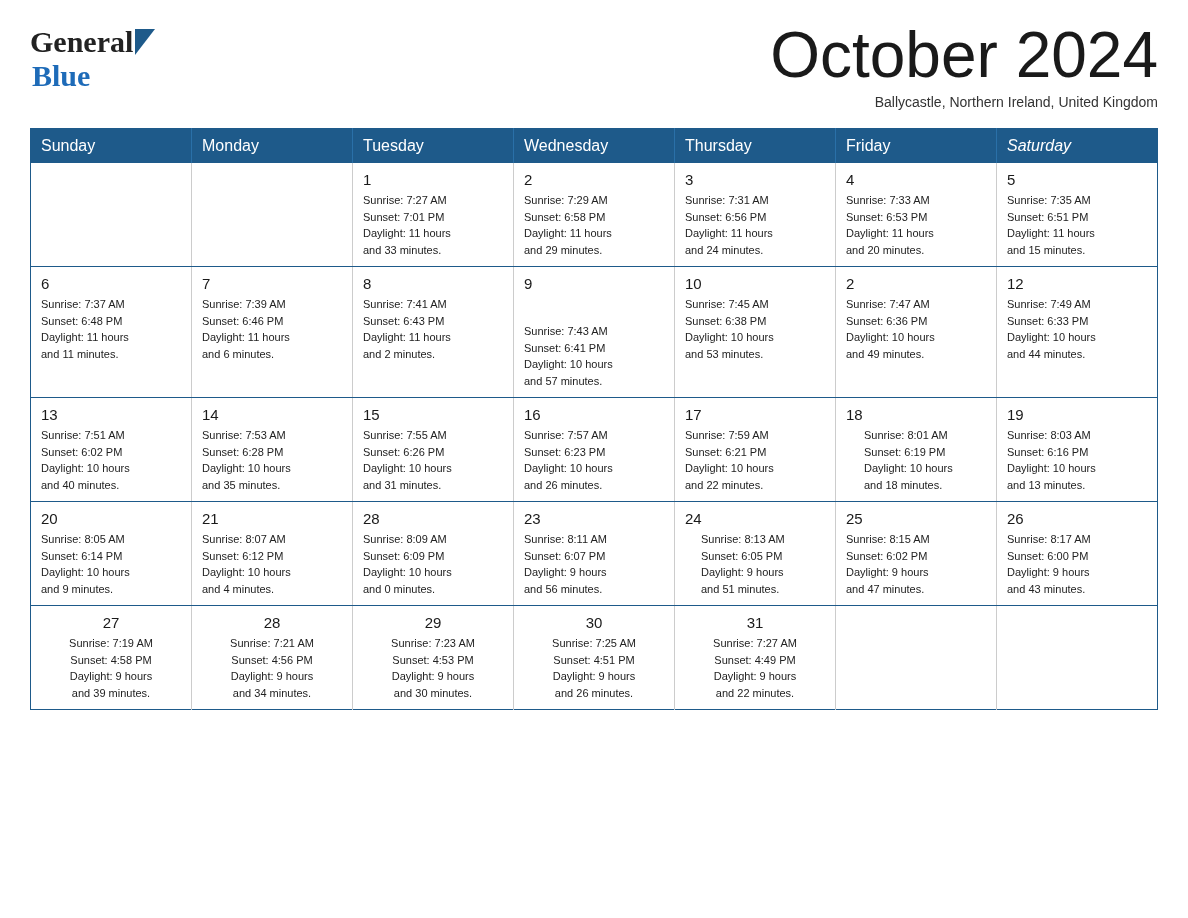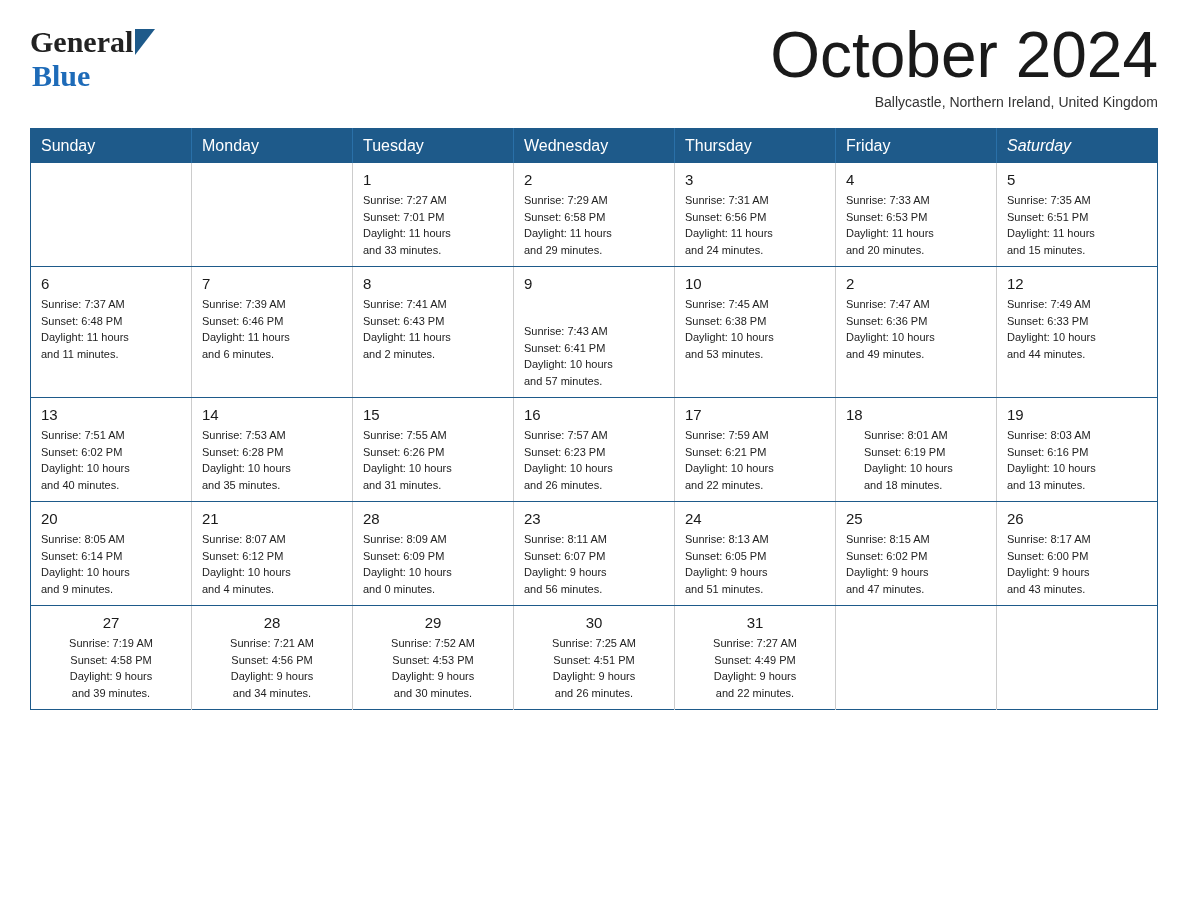--- a/index.html
+++ b/index.html
@@ -292,21 +292,21 @@
         </td>
         <td>
           <span class="day-number">23</span>
           <div class="day-info" style="white-space: pre-line;">Sunrise: 8:11 AM
 Sunset: 6:07 PM
 Daylight: 9 hours
 and 56 minutes.</div>
         </td>
         <td>
           <span class="day-number">24</span>
-          <div class="day-info" style="white-space: pre-line;">Sunrise: 8:13 AM
+          <div class="day-info" style="white-space: pre-line; margin-left: 16px;">Sunrise: 8:13 AM
 Sunset: 6:05 PM
 Daylight: 9 hours
 and 51 minutes.</div>
         </td>
         <td>
           <span class="day-number">25</span>
           <div class="day-info" style="white-space: pre-line;">Sunrise: 8:15 AM
 Sunset: 6:02 PM
 Daylight: 9 hours
 and 47 minutes.</div>
@@ -329,21 +329,21 @@
         </td>
         <td>
           <span class="day-number">28</span>
           <div class="day-info" style="white-space: pre-line;">Sunrise: 7:21 AM
 Sunset: 4:56 PM
 Daylight: 9 hours
 and 34 minutes.</div>
         </td>
         <td>
           <span class="day-number">29</span>
-          <div class="day-info" style="white-space: pre-line;">Sunrise: 7:52 AM
+          <div class="day-info" style="white-space: pre-line;">Sunrise: 7:23 AM
 Sunset: 4:53 PM
 Daylight: 9 hours
 and 30 minutes.</div>
         </td>
         <td>
           <span class="day-number">30</span>
           <div class="day-info" style="white-space: pre-line;">Sunrise: 7:25 AM
 Sunset: 4:51 PM
 Daylight: 9 hours
 and 26 minutes.</div>

